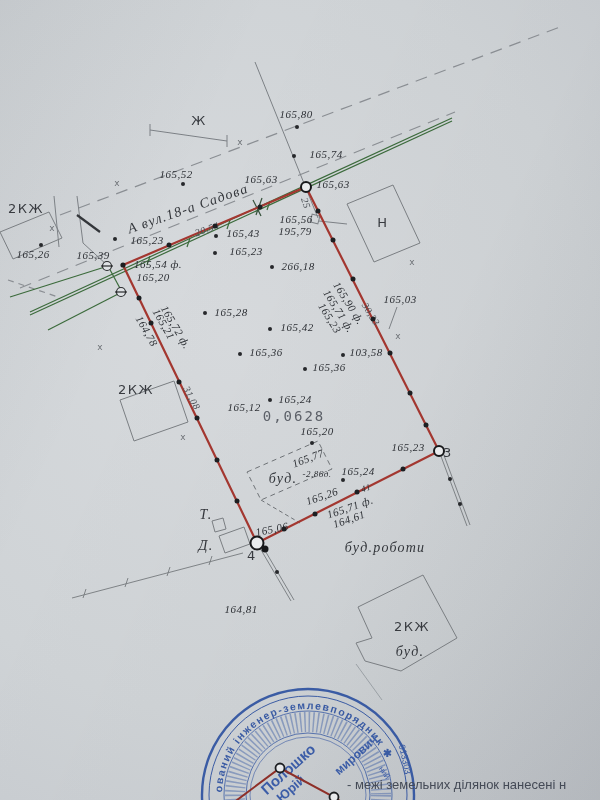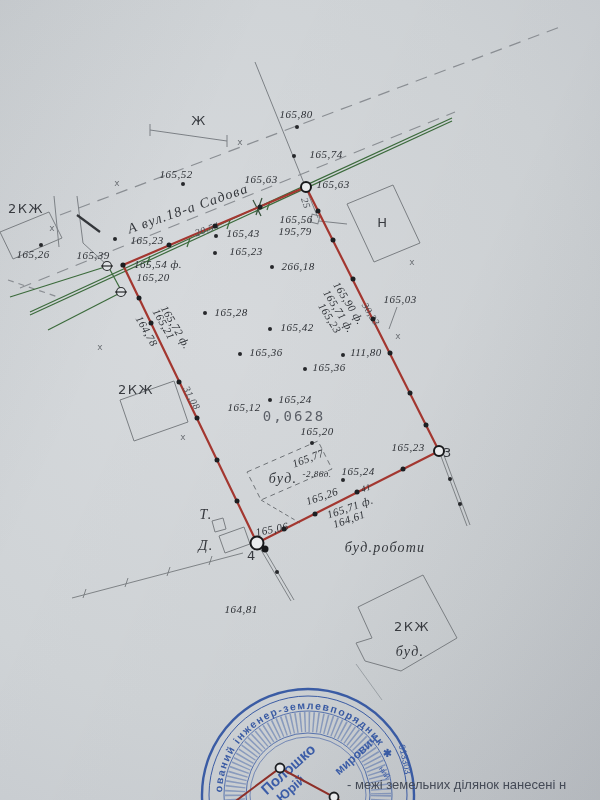--- a/index.html
+++ b/index.html
@@ -157,21 +157,21 @@
       <span class="lbl " style="left: 339px; top: 311px; position: absolute; transform: translate(-50%, -50%) rotate(58deg);">165,71 ф.</span>
       <span class="lbl " style="left: 330px; top: 318px; position: absolute; transform: translate(-50%, -50%) rotate(58deg);">165,23</span>
       <span class="lbl dist" style="left: 371px; top: 314px; position: absolute; transform: translate(-50%, -50%) rotate(58deg);">30,33</span>
       <span class="lbl " style="left: 400px; top: 299px; position: absolute; transform: translate(-50%, -50%) rotate(0deg);">165,03</span>
       <span class="lbl " style="left: 231px; top: 312px; position: absolute; transform: translate(-50%, -50%) rotate(0deg);">165,28</span>
       <span class="lbl " style="left: 176px; top: 327px; position: absolute; transform: translate(-50%, -50%) rotate(60deg);">165,72 ф.</span>
       <span class="lbl " style="left: 164px; top: 324px; position: absolute; transform: translate(-50%, -50%) rotate(60deg);">165,21</span>
       <span class="lbl " style="left: 147px; top: 331px; position: absolute; transform: translate(-50%, -50%) rotate(60deg);">164,78</span>
       <span class="lbl " style="left: 297px; top: 327px; position: absolute; transform: translate(-50%, -50%) rotate(0deg);">165,42</span>
       <span class="lbl " style="left: 266px; top: 352px; position: absolute; transform: translate(-50%, -50%) rotate(0deg);">165,36</span>
-      <span class="lbl " style="left: 366px; top: 352px; position: absolute; transform: translate(-50%, -50%) rotate(0deg);">111,80</span>
+      <span class="lbl " style="left: 366px; top: 352px; position: absolute; transform: translate(-50%, -50%) rotate(0deg);">103,58</span>
       <span class="lbl " style="left: 329px; top: 367px; position: absolute; transform: translate(-50%, -50%) rotate(0deg);">165,36</span>
       <span class="lbl big" style="left: 136px; top: 389px; position: absolute; transform: translate(-50%, -50%) rotate(0deg);">2КЖ</span>
       <span class="lbl dist" style="left: 192px; top: 398px; position: absolute; transform: translate(-50%, -50%) rotate(62deg);">31,08</span>
       <span class="lbl " style="left: 244px; top: 407px; position: absolute; transform: translate(-50%, -50%) rotate(0deg);">165,12</span>
       <span class="lbl " style="left: 295px; top: 399px; position: absolute; transform: translate(-50%, -50%) rotate(0deg);">165,24</span>
       <span class="lbl area" style="left: 294px; top: 416px; position: absolute; transform: translate(-50%, -50%) rotate(0deg);">0,0628</span>
       <span class="lbl " style="left: 317px; top: 431px; position: absolute; transform: translate(-50%, -50%) rotate(0deg);">165,20</span>
       <span class="lbl " style="left: 408px; top: 447px; position: absolute; transform: translate(-50%, -50%) rotate(0deg);">165,23</span>
       <span class="lbl big" style="left: 448px; top: 452px; position: absolute; transform: translate(-50%, -50%) rotate(0deg);">3</span>
       <span class="lbl " style="left: 308px; top: 458px; position: absolute; transform: translate(-50%, -50%) rotate(-21deg);">165,77</span>

